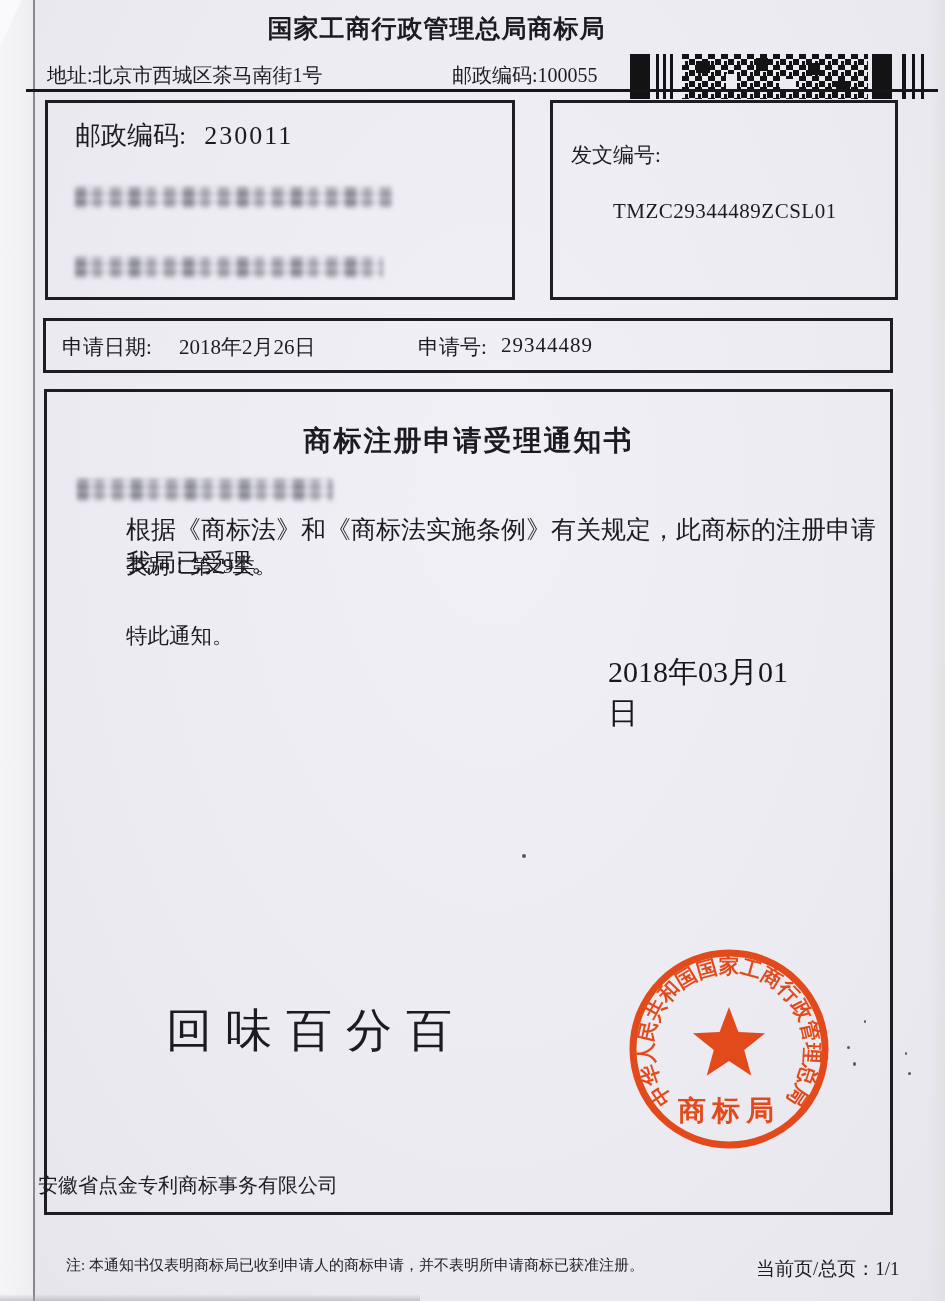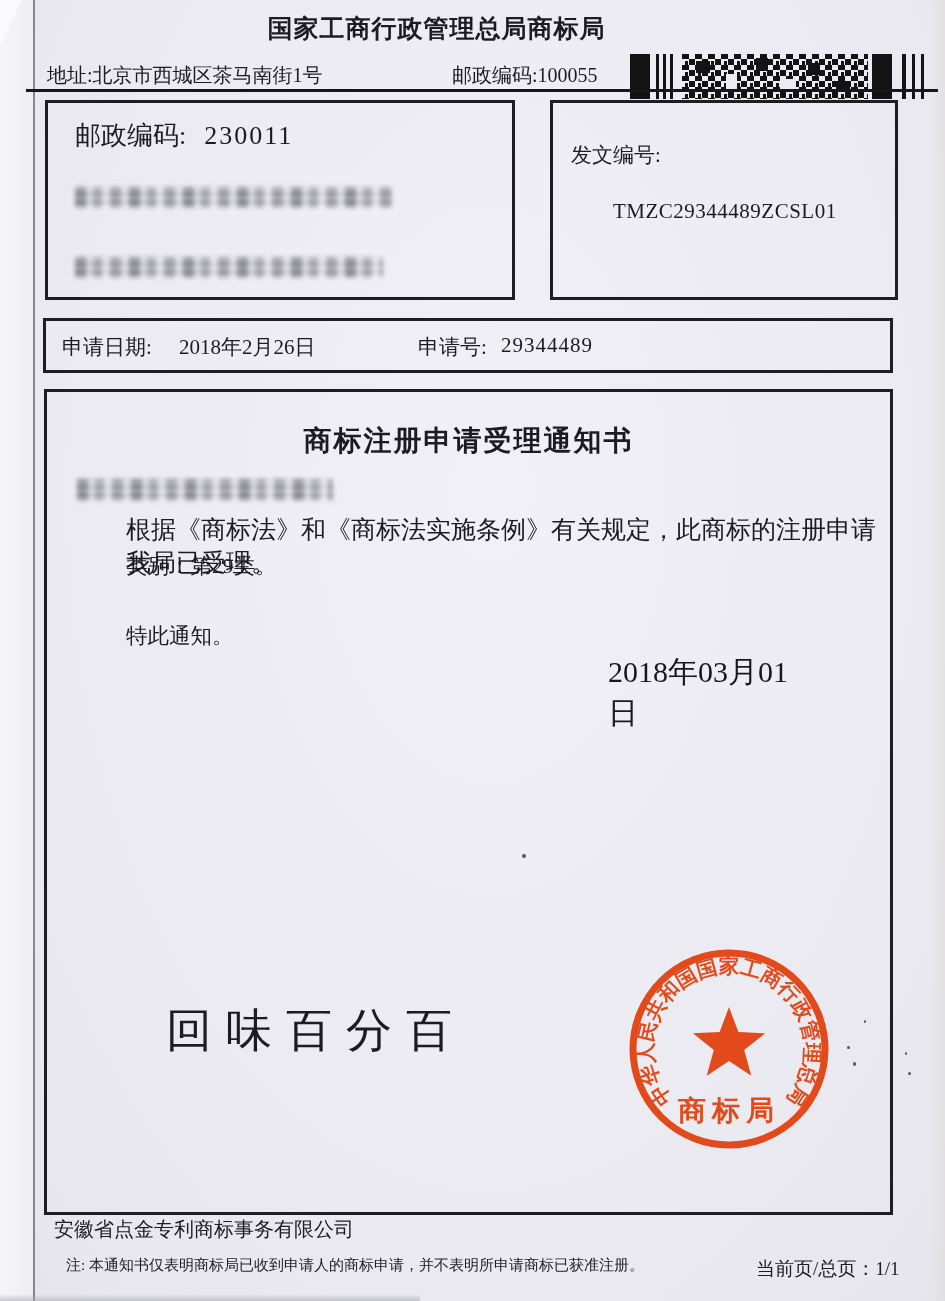--- a/index.html
+++ b/index.html
@@ -64,21 +64,21 @@
   .redact-applicant{left:30px;top:87px;width:256px;height:22px;}
   .p1{position:absolute;left:79px;top:121px;font-size:25px;}
   .p2{position:absolute;left:79px;top:159px;font-size:21.5px;}
   .p3{position:absolute;left:79px;top:197px;font-size:21.5px;margin-top:32px;}
   .trademark{position:absolute;left:119px;top:608px;font-size:46px;letter-spacing:14px;}
 
   .stamp{position:absolute;left:577px;top:552px;width:210px;height:210px;opacity:.94;}
   .stamp text{font-family:"Liberation Serif","DejaVu Serif",serif;font-weight:bold;}
   .stamp-date{position:absolute;left:608px;top:652px;width:180px;font-size:30px;color:#17171c;}
 
-  .agent{left:38px;top:1216px;font-size:20px;margin-left:16px;}
+  .agent{left:38px;top:1172px;font-size:20px;}
   .note{left:38px;top:1256px;font-size:15px;margin-left:28px;}
   .pageind{left:756px;top:1256px;font-size:19px;}
 </style>
 </head>
 <body>
 
 <div class="paper">
 
   <div class="edge-band-left"></div>
   <div class="crease-left"></div>

